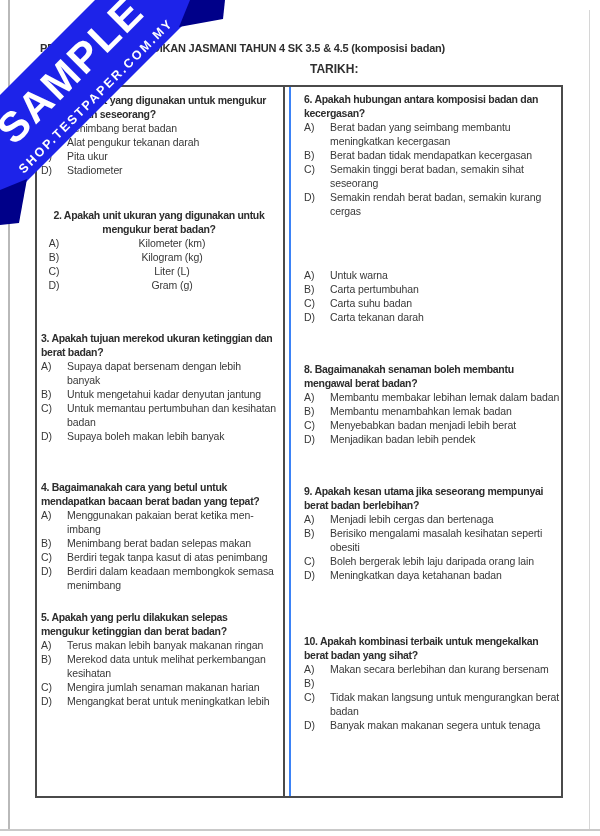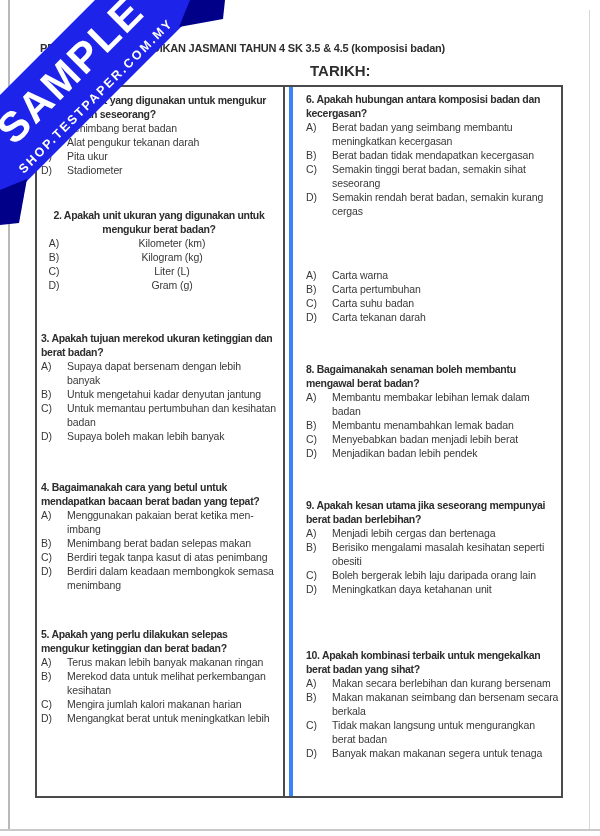--- a/index.html
+++ b/index.html
@@ -11,41 +11,41 @@
   .edge-left{position:absolute;left:8px;top:0;width:2px;height:831px;background:#b9b9b9;}
   .edge-right{position:absolute;left:589px;top:10px;width:1px;height:821px;background:#d6d6d6;}
   .edge-bottom{position:absolute;left:0;top:829px;width:600px;height:2px;background:#c9c9c9;}
 
   .doc-title{
     position:absolute;left:40px;top:42px;width:520px;
     font-size:11px;font-weight:bold;letter-spacing:-0.2px;color:#2f2f2f;
   }
   .date-label{
     position:absolute;left:310px;top:62px;
-    font-size:15px;font-weight:bold;color:#2f2f2f;
+    font-size:12px;font-weight:bold;color:#2f2f2f;
   }
 
   .content-box{
     position:absolute;left:35px;top:85px;width:528px;height:713px;
     border:2px solid #4a4a4a;box-sizing:border-box;display:flex;background:#fff;
   }
   .col{box-sizing:border-box;font-size:10.5px;line-height:14px;letter-spacing:-0.1px;}
   .col-left{width:248px;border-right:2px solid #4a4a4a;padding:6px 6px 0 4px;}
-  .col-right{flex:1;border-left:4px solid #3b82f6;margin-left:4px;padding:5px 0 0 13px;}
+  .col-right{flex:1;border-left:2px solid #3b82f6;margin-left:4px;padding:5px 0 0 13px;}
 
   .q{margin:0;}
   .qtext{margin:0;font-weight:bold;letter-spacing:-0.3px;color:#2d2d2d;}
   .opt{display:flex;}
   .opt .letter{width:26px;flex-shrink:0;}
   .opt .text{flex:1;}
 
   .col-left  .q:nth-child(1){margin-bottom:31px;}
   .col-left  .q:nth-child(2){margin-bottom:39px;text-align:center;}
   .col-left  .q:nth-child(3){margin-bottom:37px;}
-  .col-left  .q:nth-child(4){margin-bottom:35px;}
+  .col-left  .q:nth-child(4){margin-bottom:18px;}
   .col-right .q:nth-child(1){margin-bottom:50px;}
   .col-right .q:nth-child(2){margin-bottom:38px;}
   .col-right .q:nth-child(3){margin-bottom:38px;}
   .col-right .q:nth-child(4){margin-bottom:52px;}
 
   .ribbon{position:absolute;left:0;top:0;z-index:5;}
 </style>
 </head>
 <body>
 
@@ -166,21 +166,21 @@
     <span class="text">Terus makan lebih banyak makanan ringan</span>
   </div>
 
   <div class="opt">
     <span class="letter">B)</span>
     <span class="text">Merekod data untuk melihat perkembangan kesihatan</span>
   </div>
 
   <div class="opt">
     <span class="letter">C)</span>
-    <span class="text">Mengira jumlah kalori makanan harian</span>
+    <span class="text">Mengira jumlah senaman makanan harian</span>
   </div>
 
   <div class="opt">
     <span class="letter">D)</span>
     <span class="text">Mengangkat berat untuk meningkatkan lebih</span>
   </div>
 </div>
   </div>
 </div>
   <div class="col col-right" id="col-1">
@@ -206,21 +206,21 @@
     <span class="letter">D)</span>
     <span class="text">Semakin rendah berat badan, semakin kurang cergas</span>
   </div>
 </div>
   </div>
 
   <div class="q">
     <div class="opts">
   <div class="opt">
     <span class="letter">A)</span>
-    <span class="text">Carta warna</span>
+    <span class="text">Untuk warna</span>
   </div>
 
   <div class="opt">
     <span class="letter">B)</span>
     <span class="text">Carta pertumbuhan</span>
   </div>
 
   <div class="opt">
     <span class="letter">C)</span>
     <span class="text">Carta suhu badan</span>
@@ -271,36 +271,35 @@
     <span class="text">Berisiko mengalami masalah kesihatan seperti obesiti</span>
   </div>
 
   <div class="opt">
     <span class="letter">C)</span>
     <span class="text">Boleh bergerak lebih laju daripada orang lain</span>
   </div>
 
   <div class="opt">
     <span class="letter">D)</span>
-    <span class="text">Meningkatkan daya ketahanan unit</span>
+    <span class="text">Meningkatkan daya ketahanan badan</span>
   </div>
 </div>
   </div>
 
   <div class="q">
     <p class="qtext">10. Apakah kombinasi terbaik untuk mengekalkan berat badan yang sihat?</p>
     <div class="opts">
   <div class="opt">
     <span class="letter">A)</span>
     <span class="text">Makan secara berlebihan dan kurang bersenam</span>
   </div>
 
   <div class="opt">
     <span class="letter">B)</span>
-    <span class="text">Makan makanan seimbang dan bersenam secara berkala</span>
   </div>
 
   <div class="opt">
     <span class="letter">C)</span>
     <span class="text">Tidak makan langsung untuk mengurangkan berat badan</span>
   </div>
 
   <div class="opt">
     <span class="letter">D)</span>
     <span class="text">Banyak makan makanan segera untuk tenaga</span>

